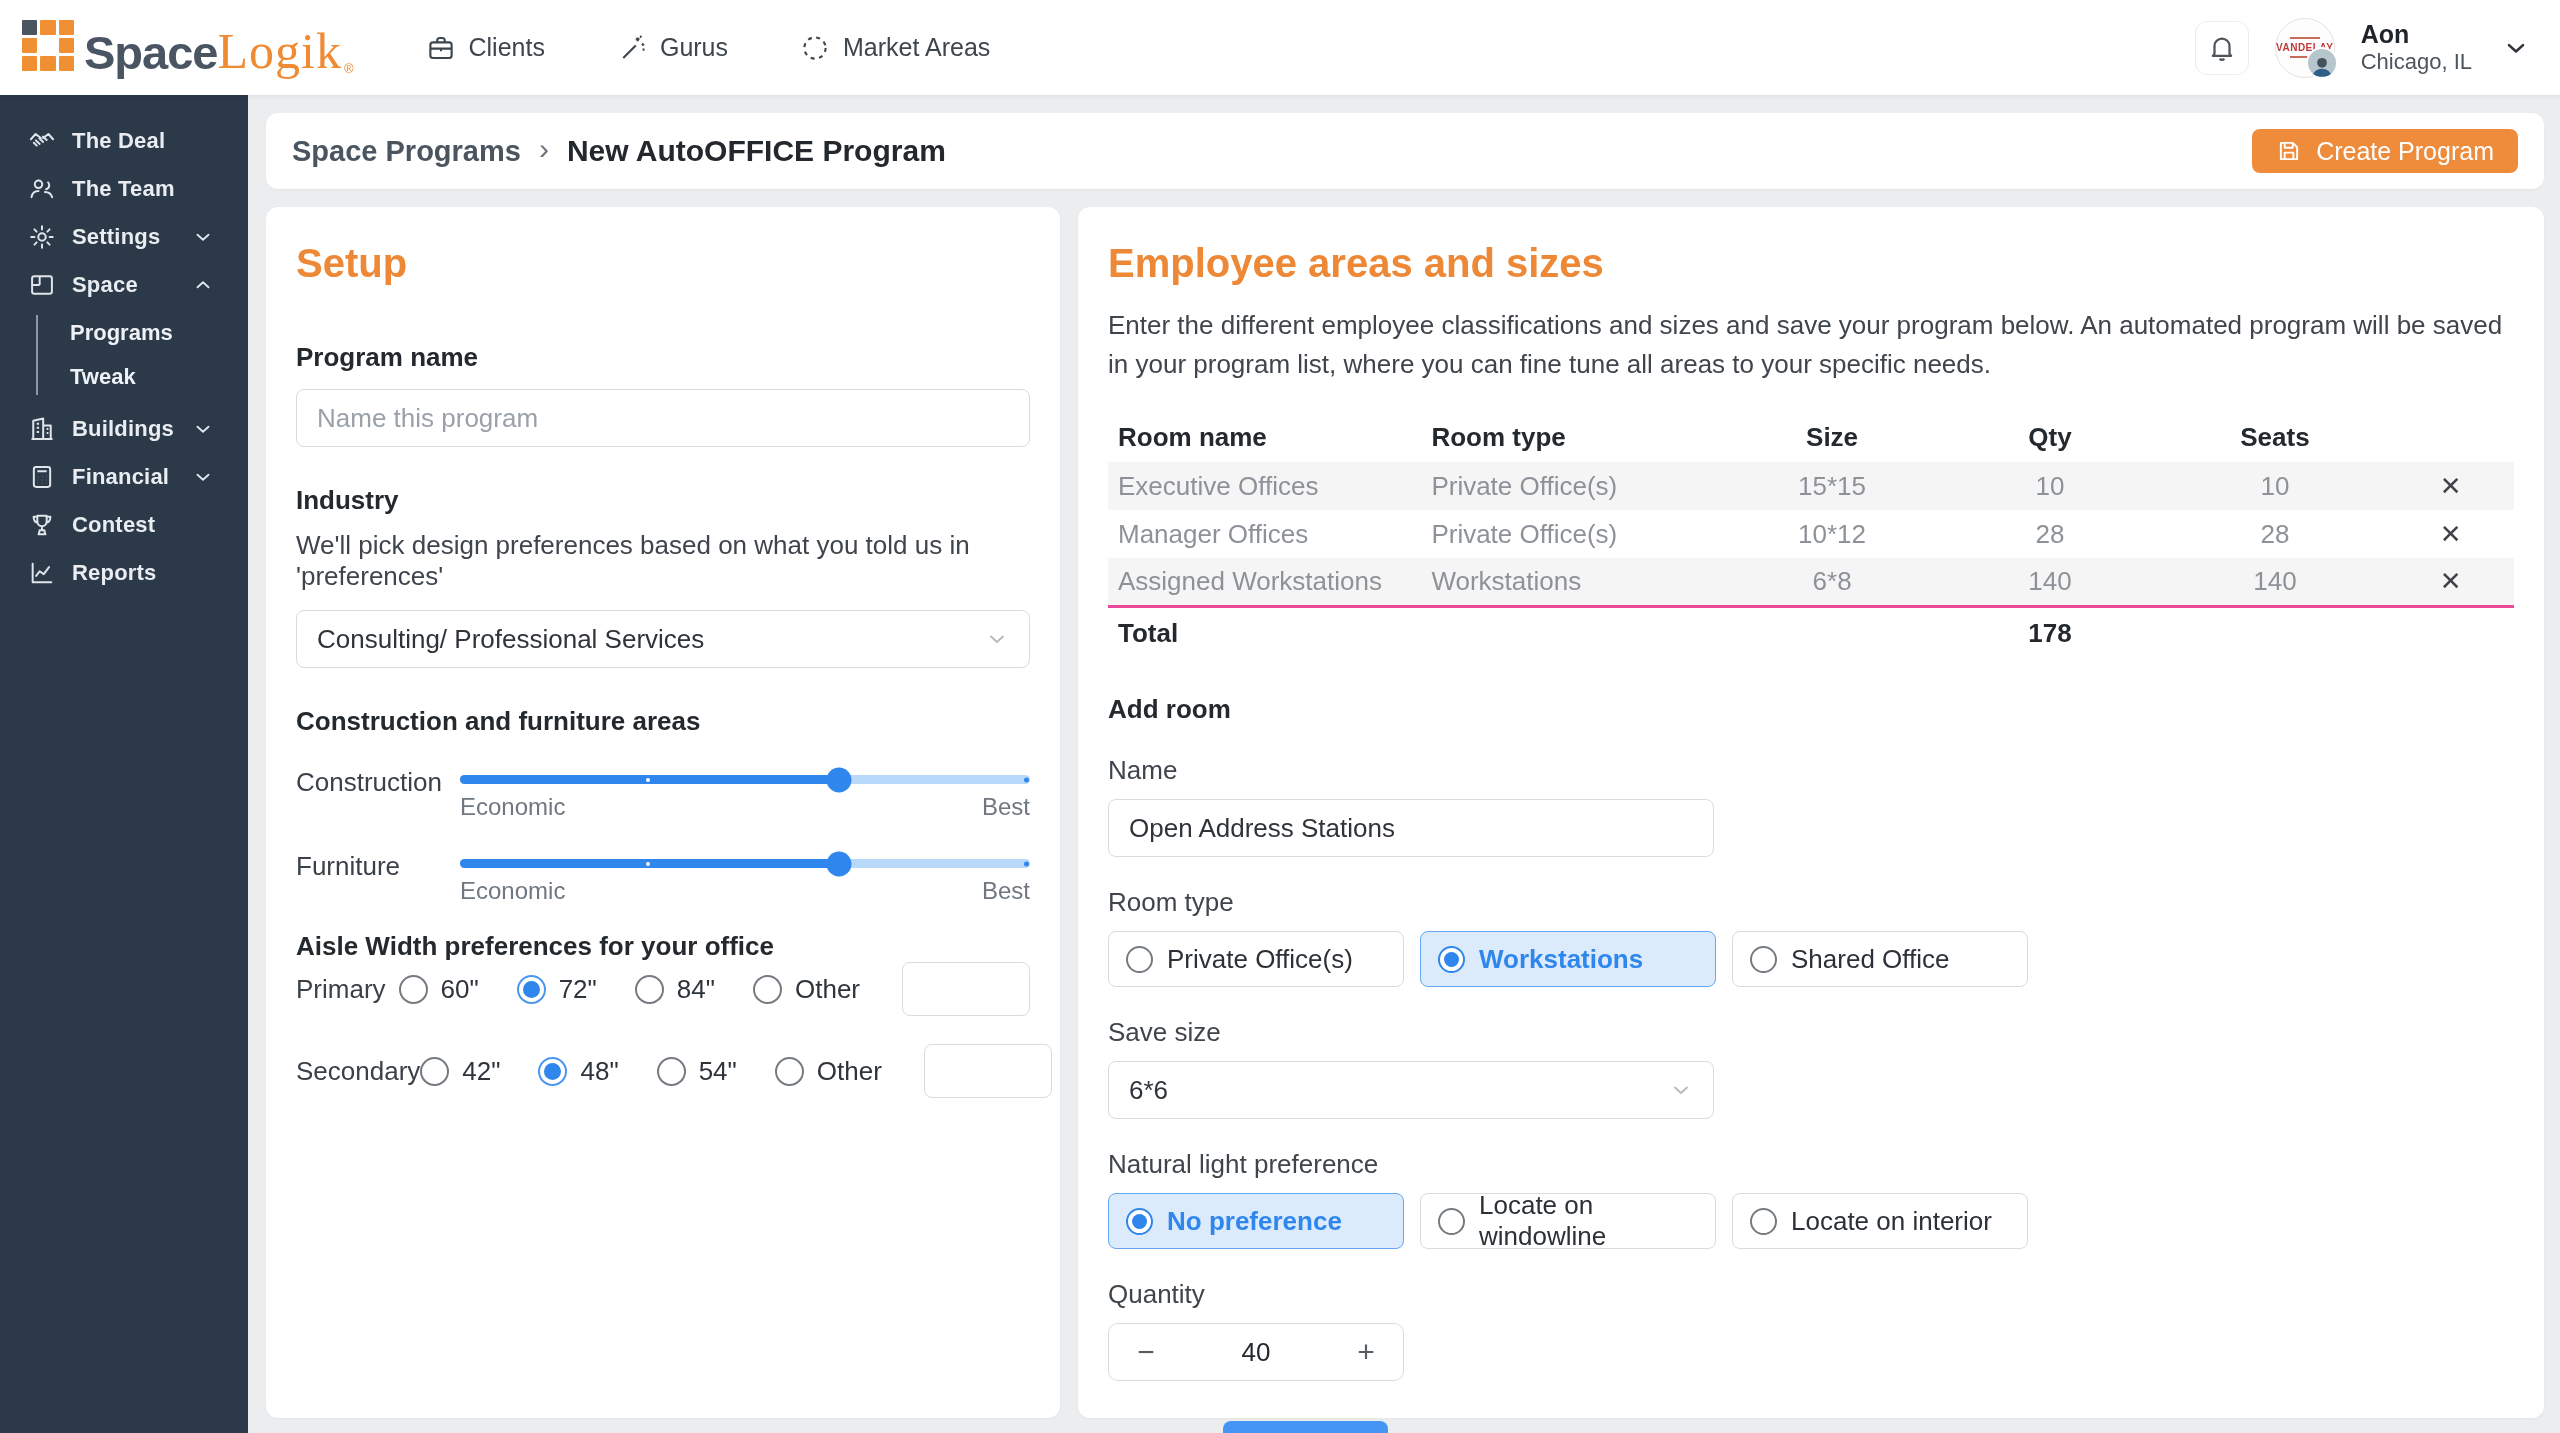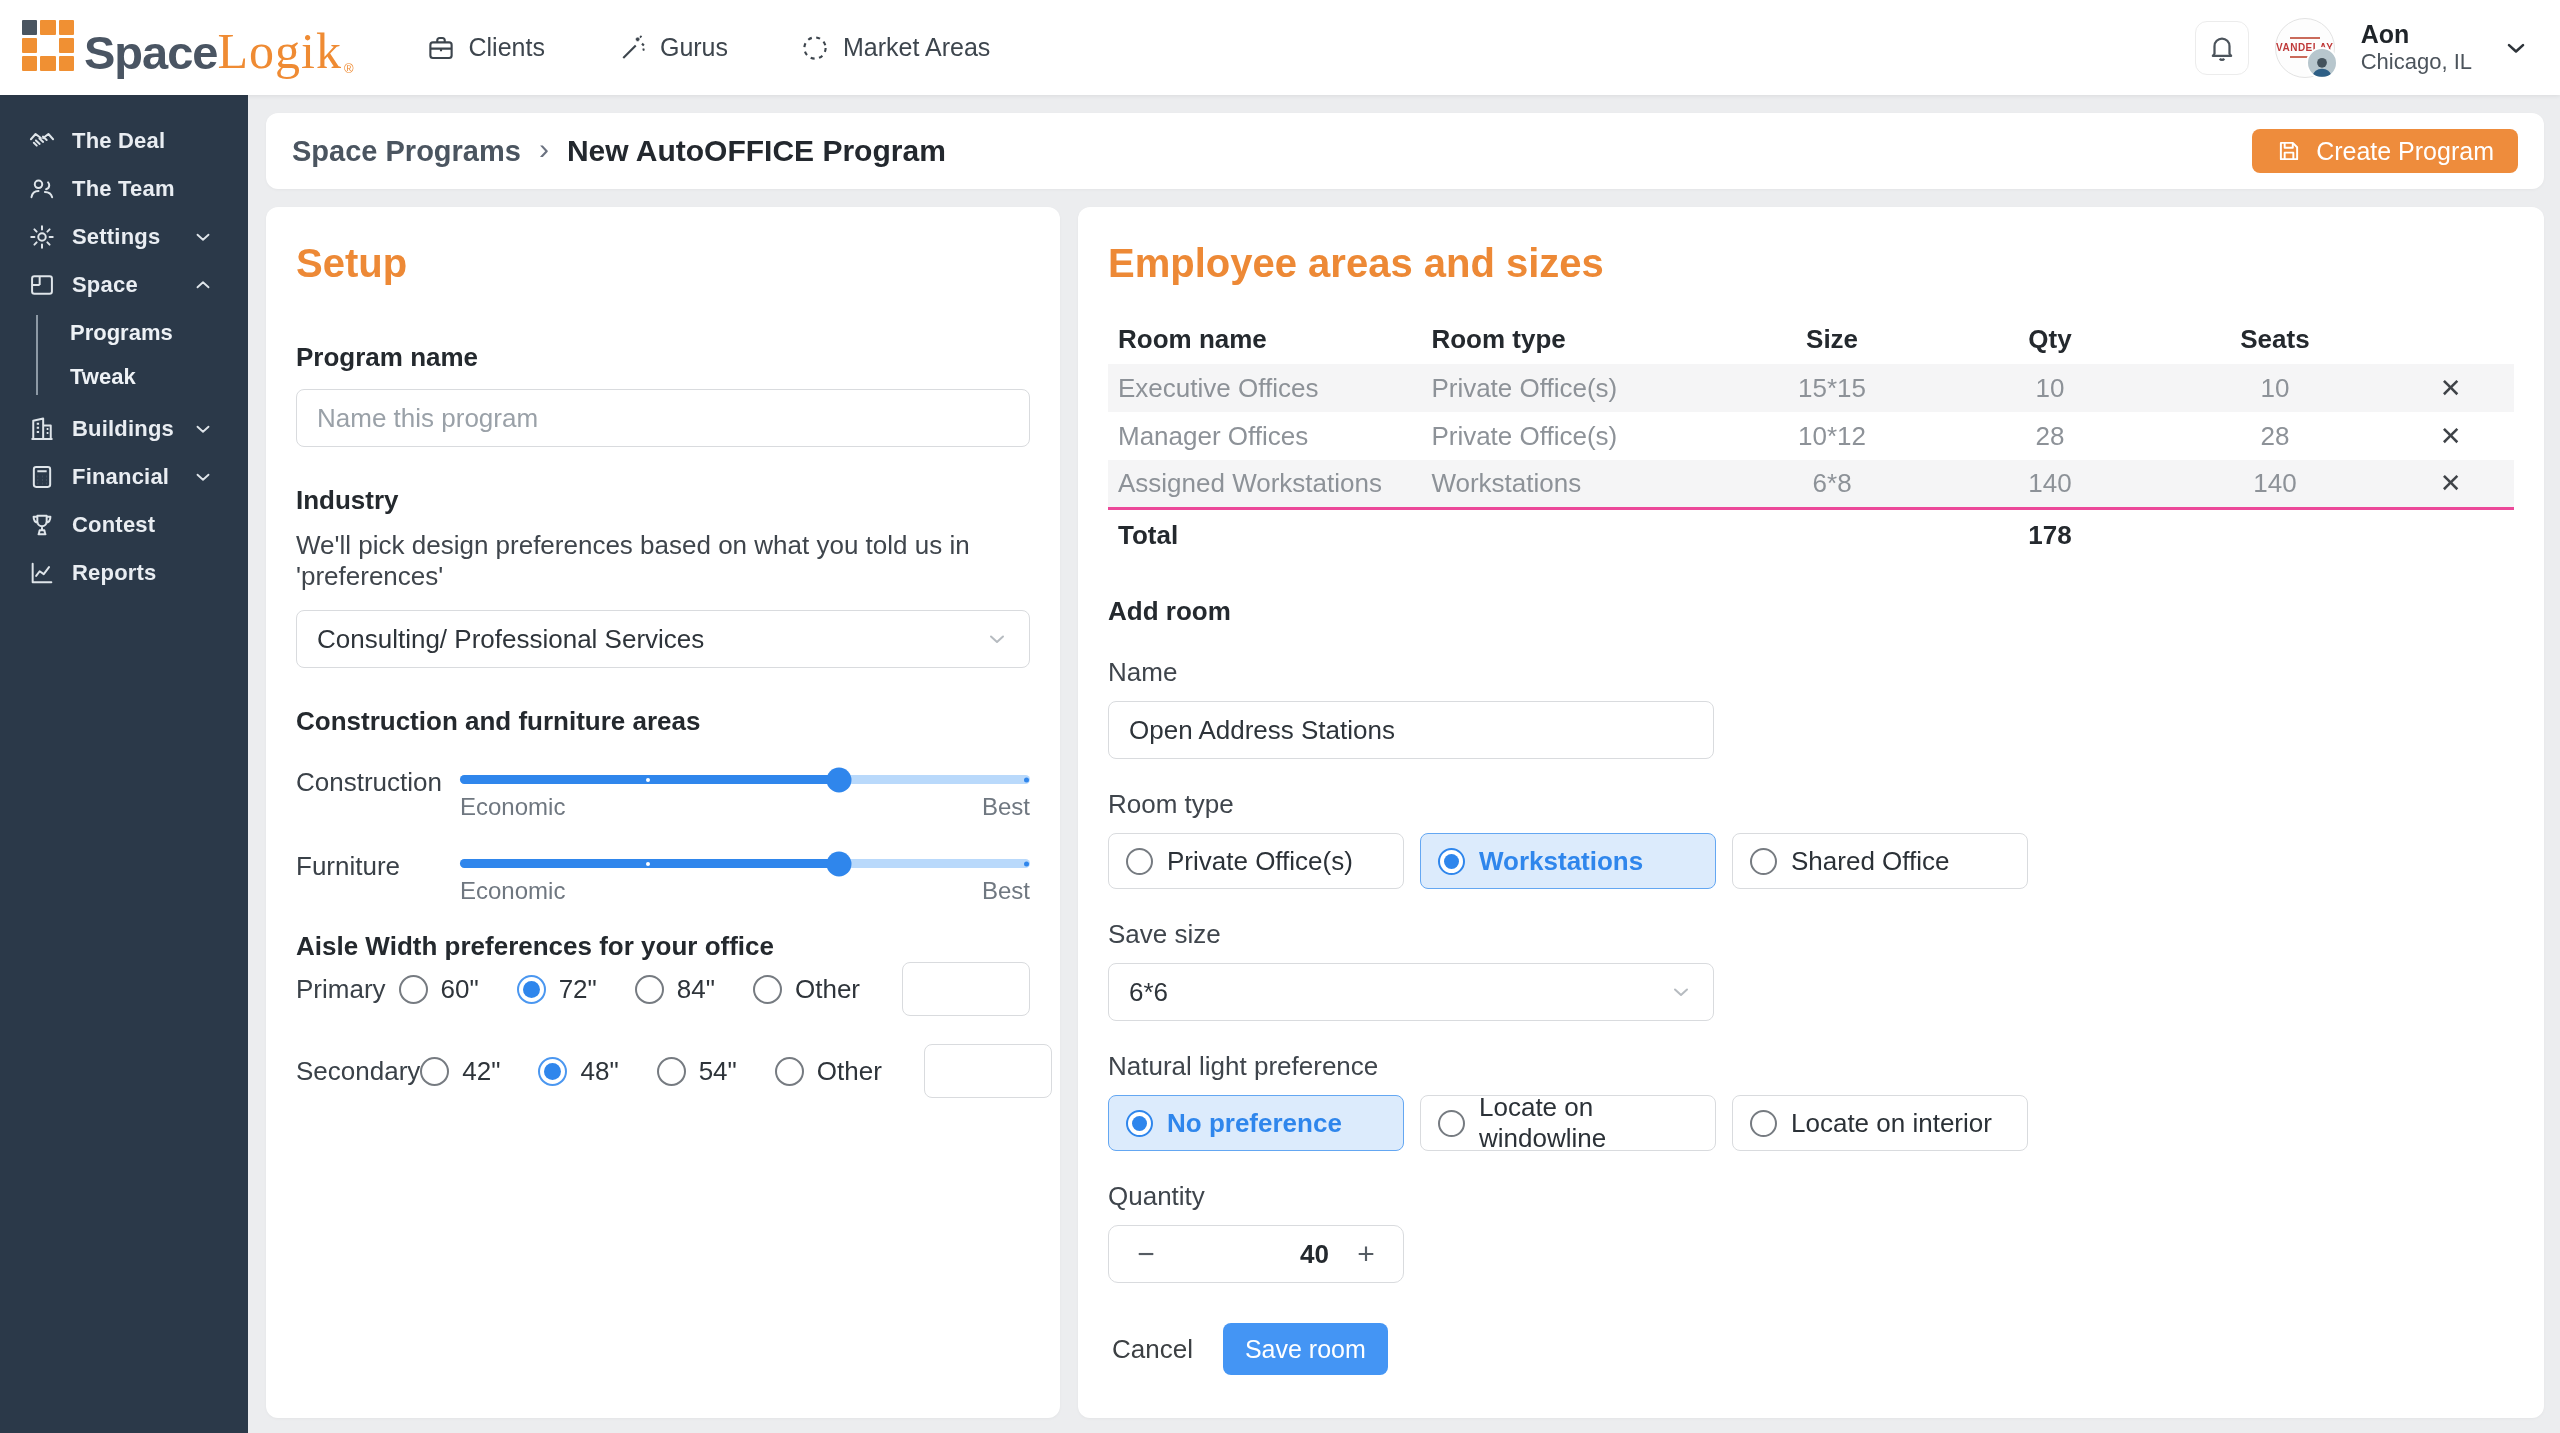--- a/index.html
+++ b/index.html
@@ -156,21 +156,21 @@
   .radio-card .radio { width:27px; height:27px; }
   .radio-card.selected { background:#dcebfc; border-color:#64a7f2; color:#2f86ec; font-weight:700; }
   .radio-card.selected .radio { border-color:#2f86ec; }
   .radio-card.selected .radio:after { content:""; position:absolute; inset:4px; border-radius:50%; background:#2f86ec; }
 
   .stepper {
     width:296px; height:58px; border:1.5px solid #d9dbde; border-radius:10px;
     display:flex; align-items:center;
   }
   .step-btn { width:74px; height:100%; background:none; border:none; font-size:30px; color:#555c63; cursor:pointer; font-family:inherit; }
-  .step-val { flex:1; text-align:right; font-size:26px; color:#24292e;font-weight:bold; }
+  .step-val { flex:1; text-align:center; font-size:26px; color:#24292e; }
 
   .actions { display:flex; align-items:center; gap:26px; margin-top:40px; }
   .cancel-btn { background:none; border:none; font-size:26px; color:#3c4043; cursor:pointer; font-family:inherit; padding:8px 4px; }
   .save-btn { background:#4495f4; color:#fff; border:none; border-radius:8px; height:52px; padding:0 22px; font-size:25px; cursor:pointer; font-family:inherit; }
 </style>
 </head>
 <body>
 
 <header class="topbar">
   <div class="logo">
@@ -475,20 +475,21 @@
               <span class="opt-text">Other</span>
             </span>
             <input class="other-input" type="text" style="">
           </div>
         </div>
       </div>
     </section>
 
     <section class="card employee">
       <h2 class="card-title">Employee areas and sizes</h2>
+      <p class="desc">Enter the different employee classifications and sizes and save your program below. An automated program will be saved in your program list, where you can fine tune all areas to your specific needs.</p>
 
       <table class="rooms">
         <thead>
           <tr>
             <th>Room name</th>
             <th>Room type</th>
             <th>Size</th>
             <th>Qty</th>
             <th>Seats</th>
             <th></th>

